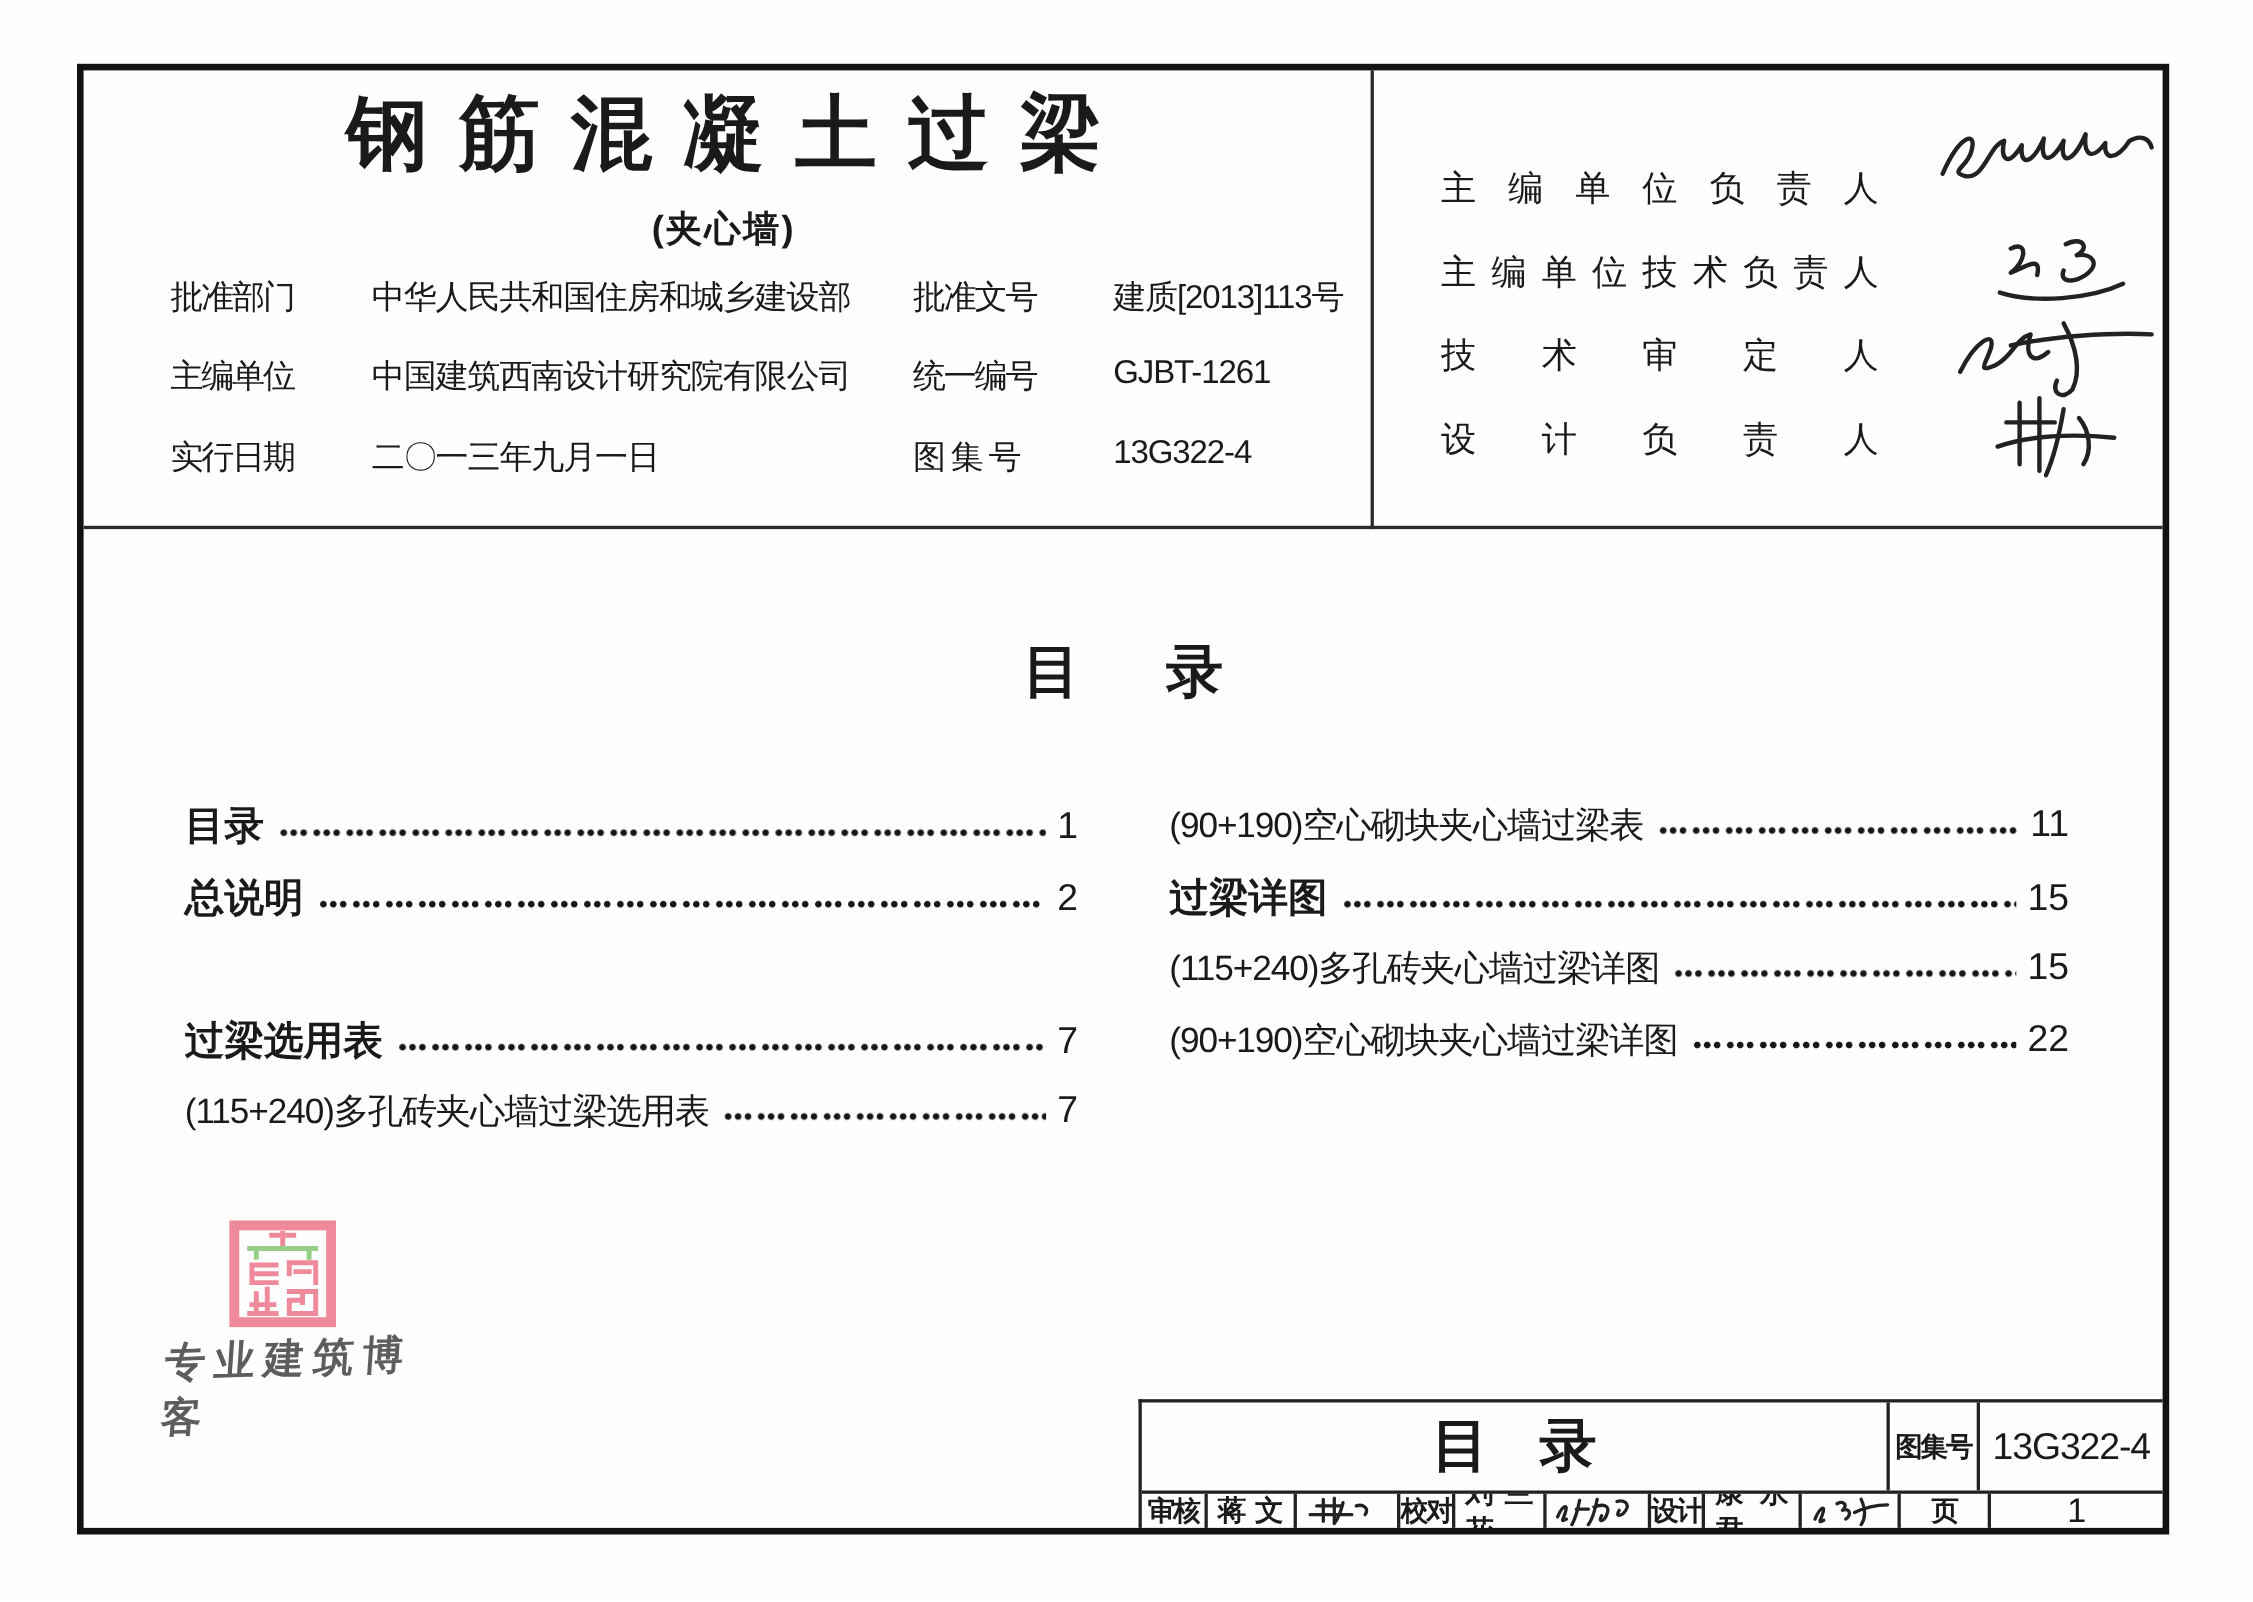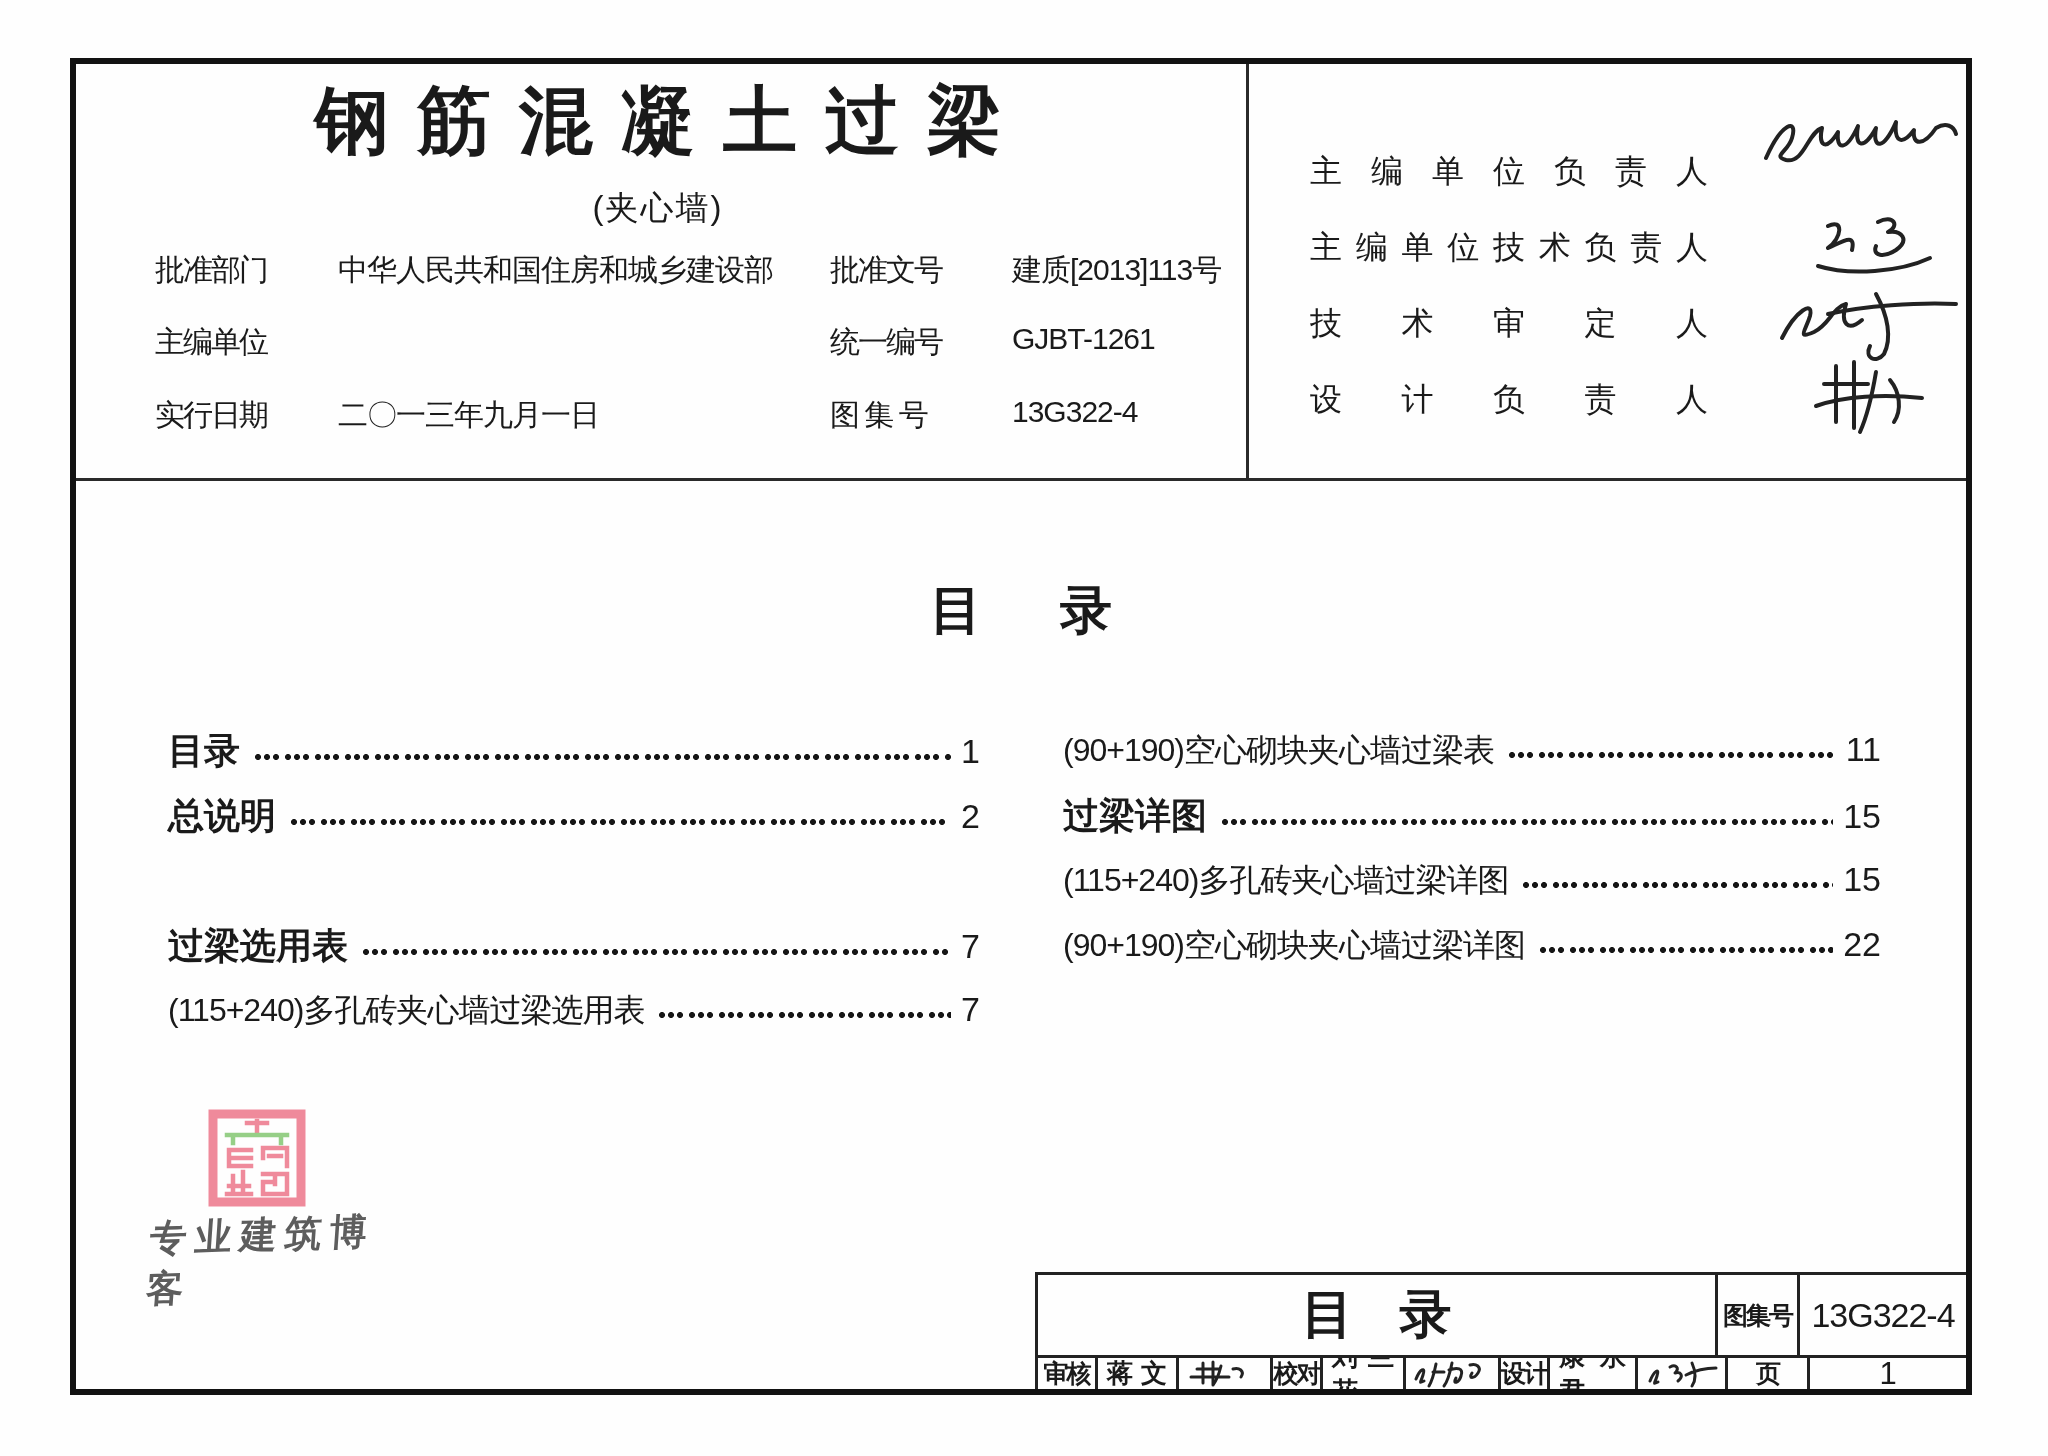--- a/index.html
+++ b/index.html
@@ -18,21 +18,21 @@
   .vdiv{left:1246px; top:64px; width:3px; height:417px; background:#2a2a2a;}
 
   
   .doc-title{
     left:70px; top:72px; width:1176px; text-align:center;
     font-size:74px; font-weight:700; letter-spacing:28px; text-indent:28px;
     white-space:nowrap;
   }
   .doc-subtitle{
     left:70px; top:186px; width:1176px; text-align:center;
-    font-size:33px; font-weight:400; letter-spacing:2px;
+    font-size:33px; font-weight:700; letter-spacing:2px;
   }
   .info-label{font-size:30px; letter-spacing:-2px; white-space:nowrap; font-weight:500;}
   .info-value{font-size:30px; letter-spacing:-1px; white-space:nowrap; font-weight:500;margin-left:20px;}
 
   .sig-label{
     left:1310px; width:398px; font-size:32px; font-weight:500;
     text-align:justify; text-align-last:justify;
   }
   .sig-svg{stroke:#222; fill:none; stroke-width:4; stroke-linecap:round; stroke-linejoin:round;}
 
@@ -93,20 +93,21 @@
 
   <div class="abs doc-title">钢筋混凝土过梁</div>
   <div class="abs doc-subtitle">(夹心墙)</div>
 
   <span class="abs info-label" style="left:155px; top:250px;">批准部门</span>
   <span class="abs info-value" style="left:318px; top:250px;">中华人民共和国住房和城乡建设部</span>
   <span class="abs info-label" style="left:830px; top:250px;">批准文号</span>
   <span class="abs info-value" style="left:992px; top:250px;">建质[2013]113号</span>
 
   <span class="abs info-label" style="left:155px; top:322px;">主编单位</span>
+  <span class="abs info-value" style="left:318px; top:322px;">中国建筑西南设计研究院有限公司</span>
   <span class="abs info-label" style="left:830px; top:322px;">统一编号</span>
   <span class="abs info-value" style="left:992px; top:322px;">GJBT-1261</span>
 
   <span class="abs info-label" style="left:155px; top:395px;">实行日期</span>
   <span class="abs info-value" style="left:318px; top:395px;">二〇一三年九月一日</span>
   <span class="abs info-label" style="left:830px; top:395px;">图 集 号</span>
   <span class="abs info-value" style="left:992px; top:395px;">13G322-4</span>
 
   <div class="abs sig-label" style="top:150px;">主编单位负责人</div>
   <div class="abs sig-label" style="top:226px;">主编单位技术负责人</div>

